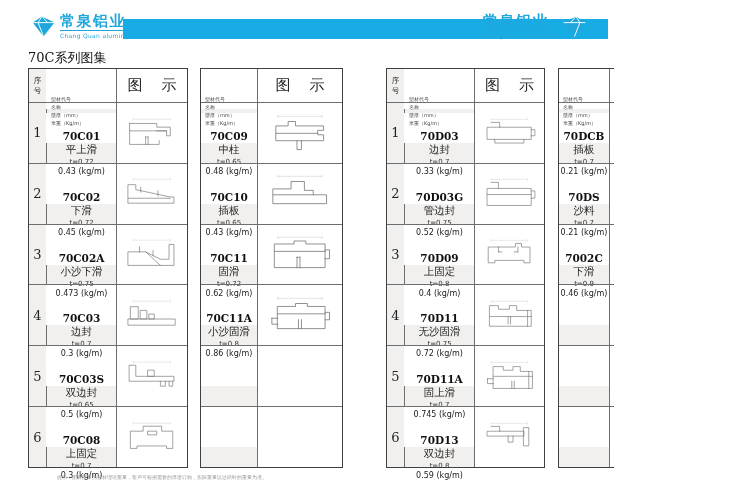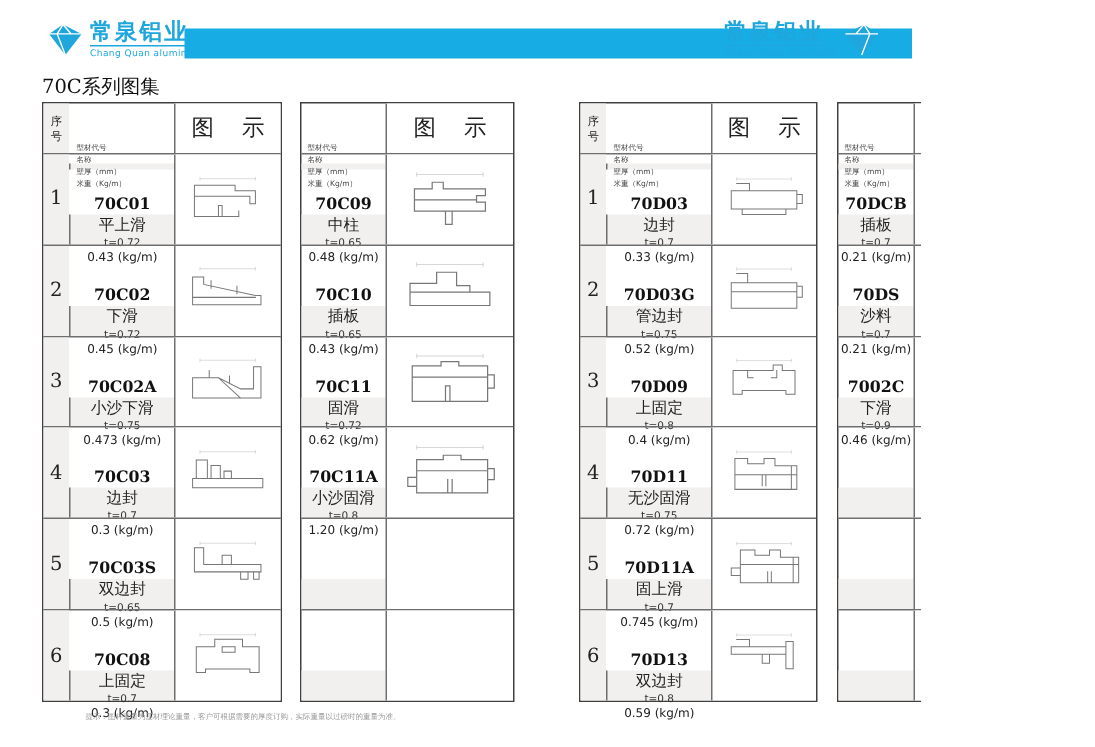--- a/index.html
+++ b/index.html
@@ -248,21 +248,21 @@
             <path d="M20,3 H80 M20,1 V5 M80,1 V5" class="dimline"></path>
             <path d="M16,12 H42 V8 H58 V12 H84 V44 H16 Z M16,22 H84 M84,20 H90 V32 H84 M46,30 V44 M50,30 V44 M46,30 H50" class="outline"></path>
           </svg>
         </div>
       </div>
       <div class="tr">
         <div class="c info">
           <div class="profile-code">70C11A</div>
           <div class="profile-name">小沙固滑</div>
           <div class="profile-thickness">t=0.8</div>
-          <div class="profile-weight">1.20 (kg/m)</div>
+          <div class="profile-weight">0.86 (kg/m)</div>
         </div>
         <div class="c dia">
           <svg viewBox="0 0 100 52">
             <path d="M20,3 H80 M20,1 V5 M80,1 V5" class="dimline"></path>
             <path d="M20,14 H44 V10 H60 V14 H84 V44 H20 Z M20,24 H84 M12,30 H20 M12,30 V38 H20 M48,32 V44 M52,32 V44 M84,22 H90 V32 H84" class="outline"></path>
           </svg>
         </div>
       </div>
       <div class="tr">
         <div class="c info"></div>

